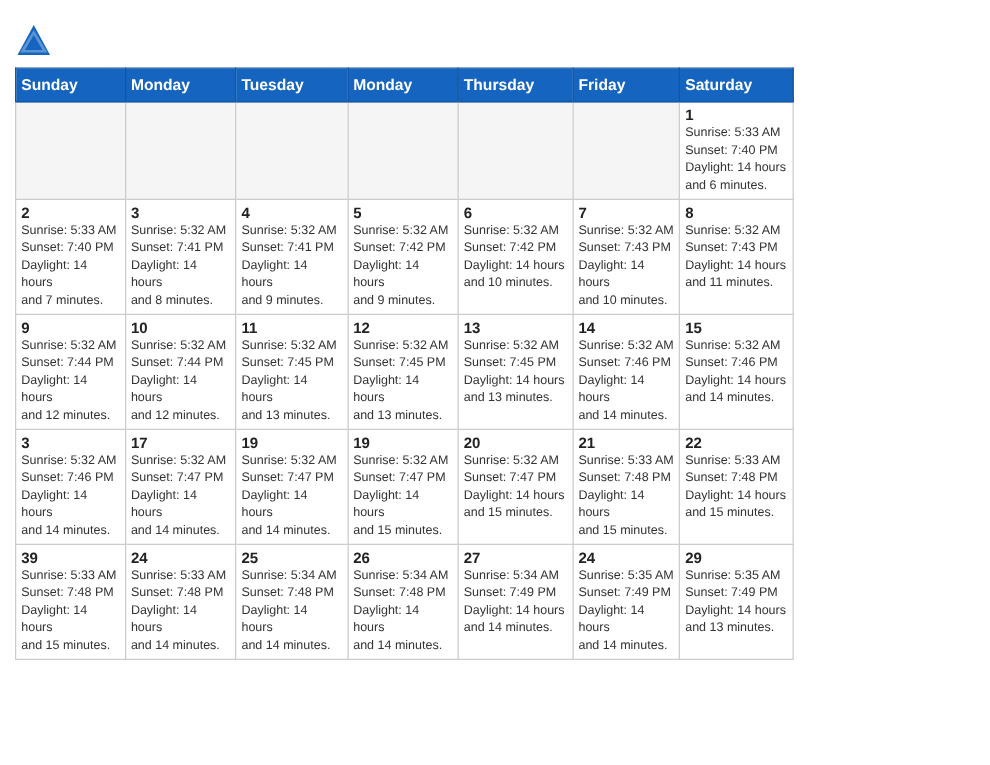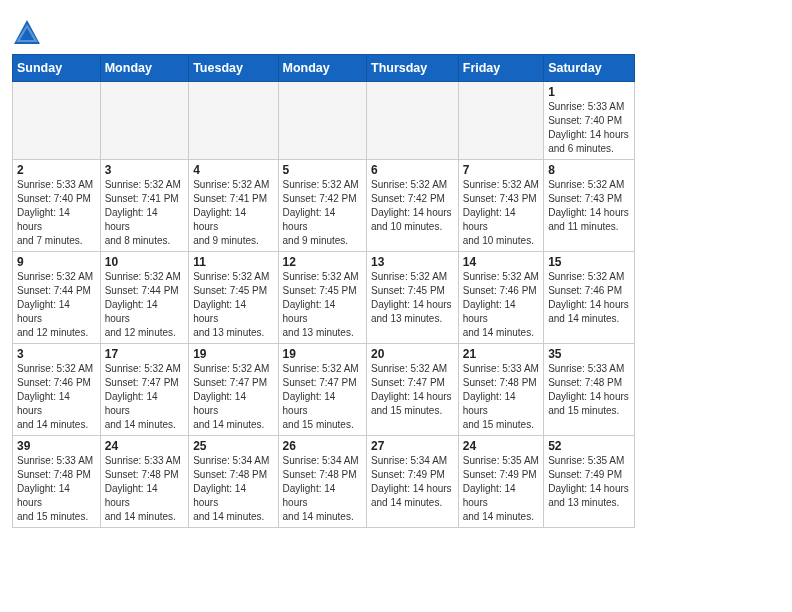--- a/index.html
+++ b/index.html
@@ -281,21 +281,21 @@
 and 15 minutes.</div>
           </td>
           <td>
             <span class="day-num">21</span>
             <div class="day-info" style="white-space: pre-line;">Sunrise: 5:33 AM
 Sunset: 7:48 PM
 Daylight: 14 hours
 and 15 minutes.</div>
           </td>
           <td>
-            <span class="day-num">35</span>
+            <span class="day-num">22</span>
             <div class="day-info" style="white-space: pre-line;">Sunrise: 5:33 AM
 Sunset: 7:48 PM
 Daylight: 14 hours
 and 15 minutes.</div>
           </td>
         </tr>
         <tr>
           <td>
             <span class="day-num">39</span>
             <div class="day-info" style="white-space: pre-line;">Sunrise: 5:33 AM
@@ -332,21 +332,21 @@
 and 14 minutes.</div>
           </td>
           <td>
             <span class="day-num">24</span>
             <div class="day-info" style="white-space: pre-line;">Sunrise: 5:35 AM
 Sunset: 7:49 PM
 Daylight: 14 hours
 and 14 minutes.</div>
           </td>
           <td>
-            <span class="day-num">52</span>
+            <span class="day-num">29</span>
             <div class="day-info" style="white-space: pre-line;">Sunrise: 5:35 AM
 Sunset: 7:49 PM
 Daylight: 14 hours
 and 13 minutes.</div>
           </td>
         </tr>
       </tbody>
   </table>
 </div>
 

